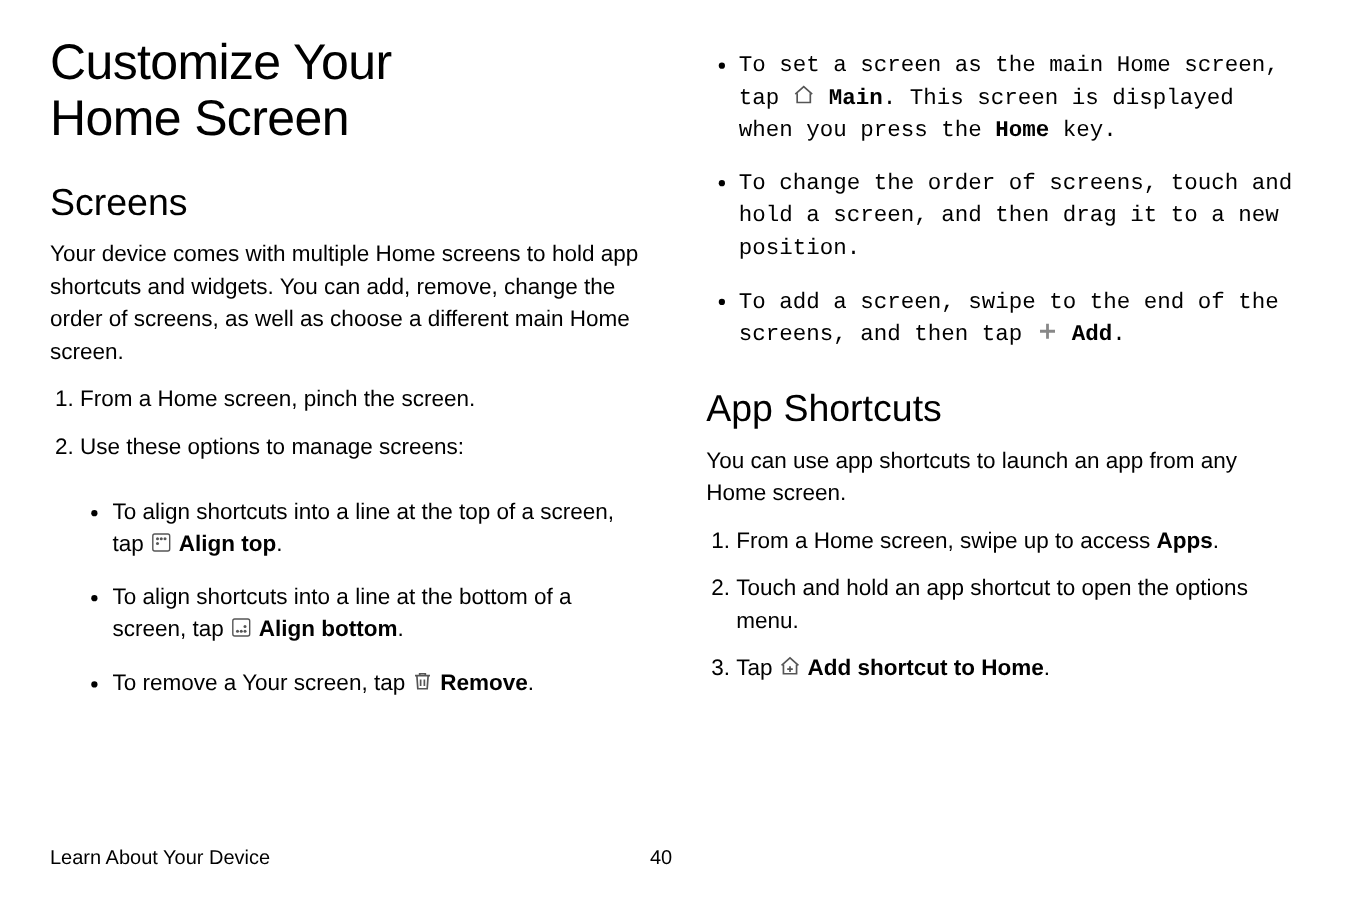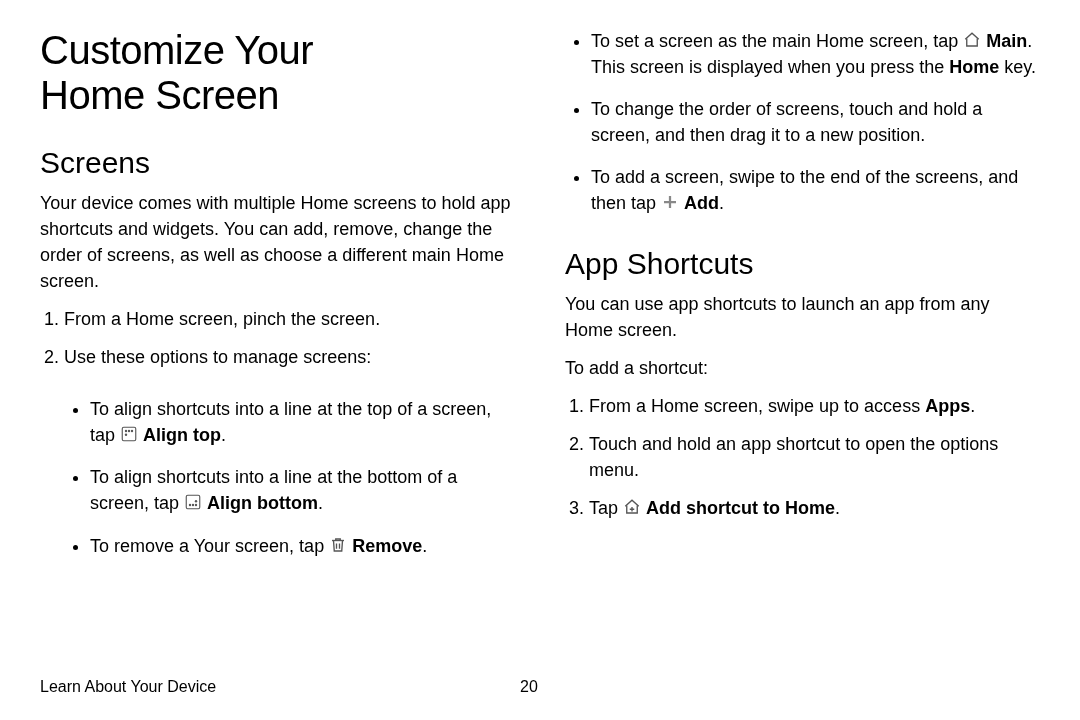--- a/index.html
+++ b/index.html
@@ -114,53 +114,52 @@
                   <path d="M10 10v7M14 10v7"></path>
                 </svg></span>
             <span class="b">Remove</span><span>.</span>
           </li>
         </ul>
       </li>
     </ol>
   </div>
 
   <div class="col">
-    <ul style="margin-top:0;">
+    <ul style="margin-top:12px;font-family:Liberation Mono, monospace;">
       <li>
         <span>To set a screen as the main Home screen, tap </span><span class="icon"><svg viewBox="0 0 24 24" fill="none" stroke="#555" stroke-width="1.8">
               <path d="M3 11l9-8 9 8"></path>
               <path d="M5 10v10h14V10"></path>
             </svg></span>
         <span class="b">Main</span><span>. This screen is displayed when you press the </span><span class="b">Home</span><span> key.</span>
       </li>
       <li>To change the order of screens, touch and hold a screen, and then drag it to a new position.</li>
       <li>
         <span>To add a screen, swipe to the end of the screens, and then tap </span><span class="icon"><svg viewBox="0 0 24 24" stroke="#888" stroke-width="3">
               <path d="M12 4v16M4 12h16"></path>
             </svg></span>
         <span class="b">Add</span><span>.</span>
       </li>
     </ul>
 
     <h2 style="margin-top:30px;">App Shortcuts</h2>
     <p>You can use app shortcuts to launch an app from any Home screen.</p>
-    <p>To add a shortcut:</p>
     <ol>
       <li>
         <span>From a Home screen, swipe up to access </span><span class="b">Apps</span><span>.</span>
       </li>
       <li>Touch and hold an app shortcut to open the options menu.</li>
       <li>
         <span>Tap </span><span class="icon"><svg viewBox="0 0 24 24" fill="none" stroke="#555" stroke-width="1.8">
               <path d="M3 11l9-8 9 8"></path>
               <path d="M5 10v10h14V10"></path>
               <path d="M12 12v6M9 15h6"></path>
             </svg></span>
         <span class="b">Add shortcut to Home</span><span>.</span>
       </li>
     </ol>
   </div>
 </div>
 
 <div class="footer">
   <span class="footer-label">Learn About Your Device</span>
-  <span class="footer-page">20</span>
+  <span class="footer-page">40</span>
 </div>
 
 </body></html>

